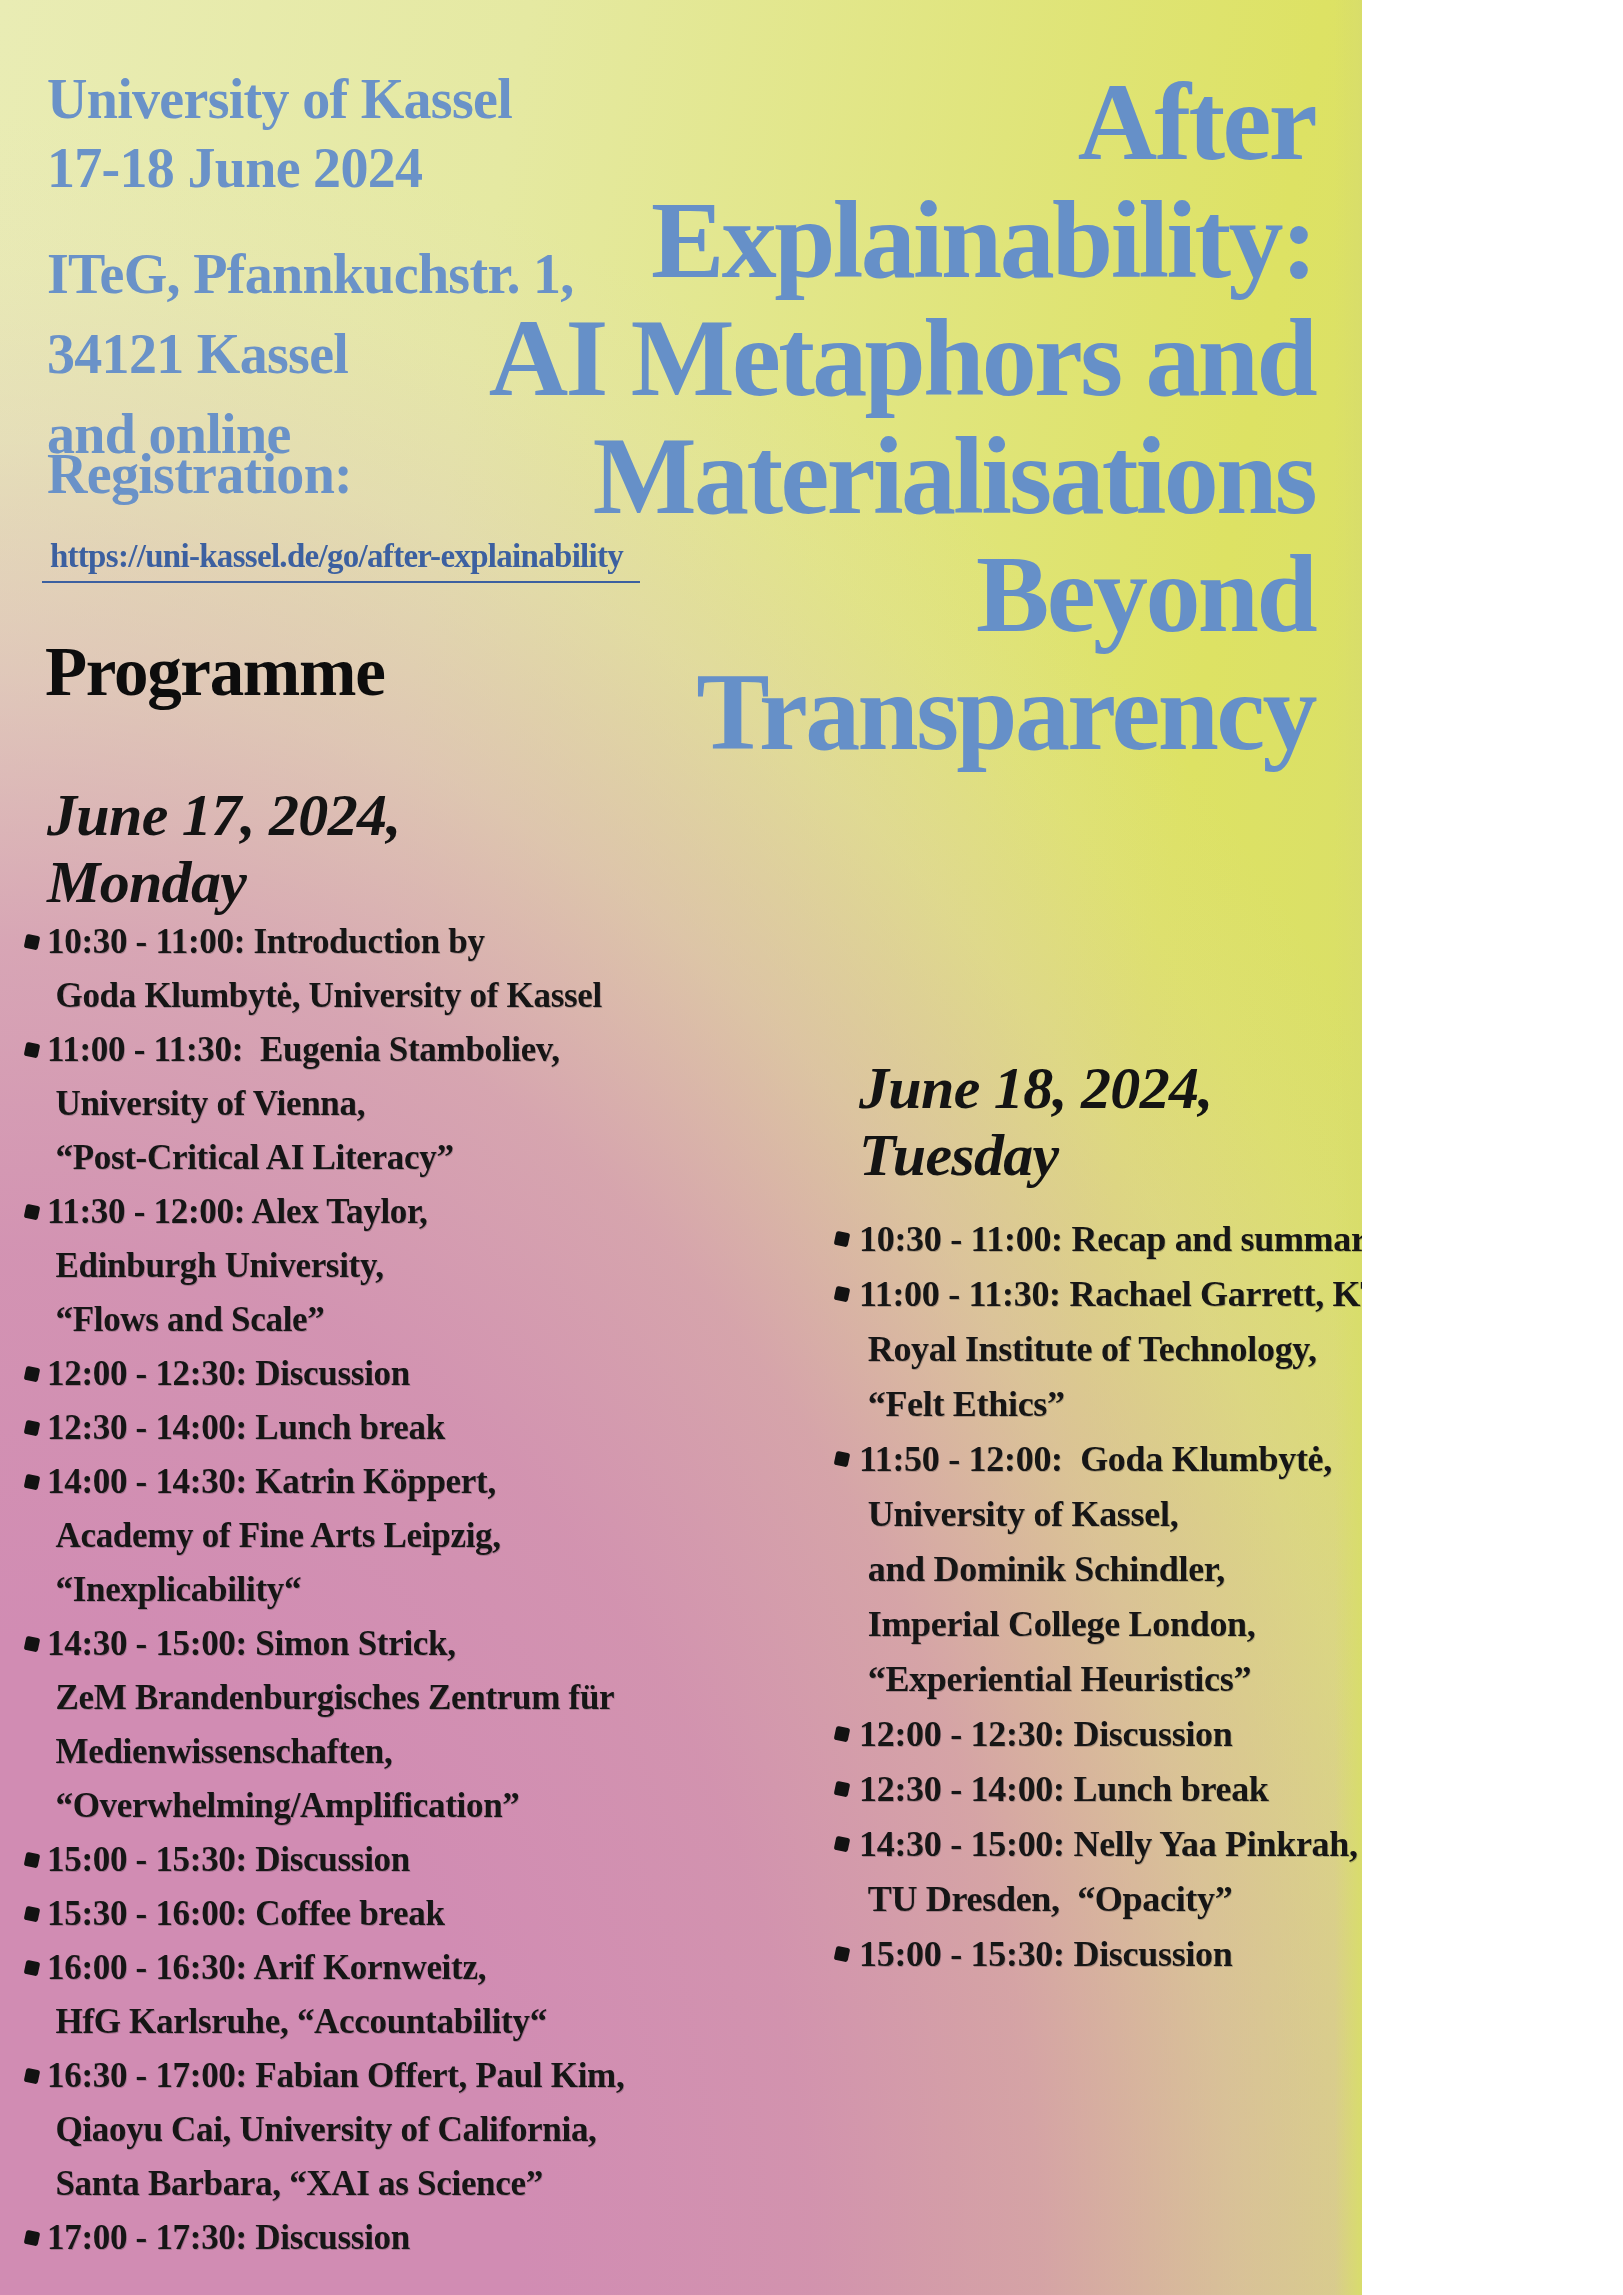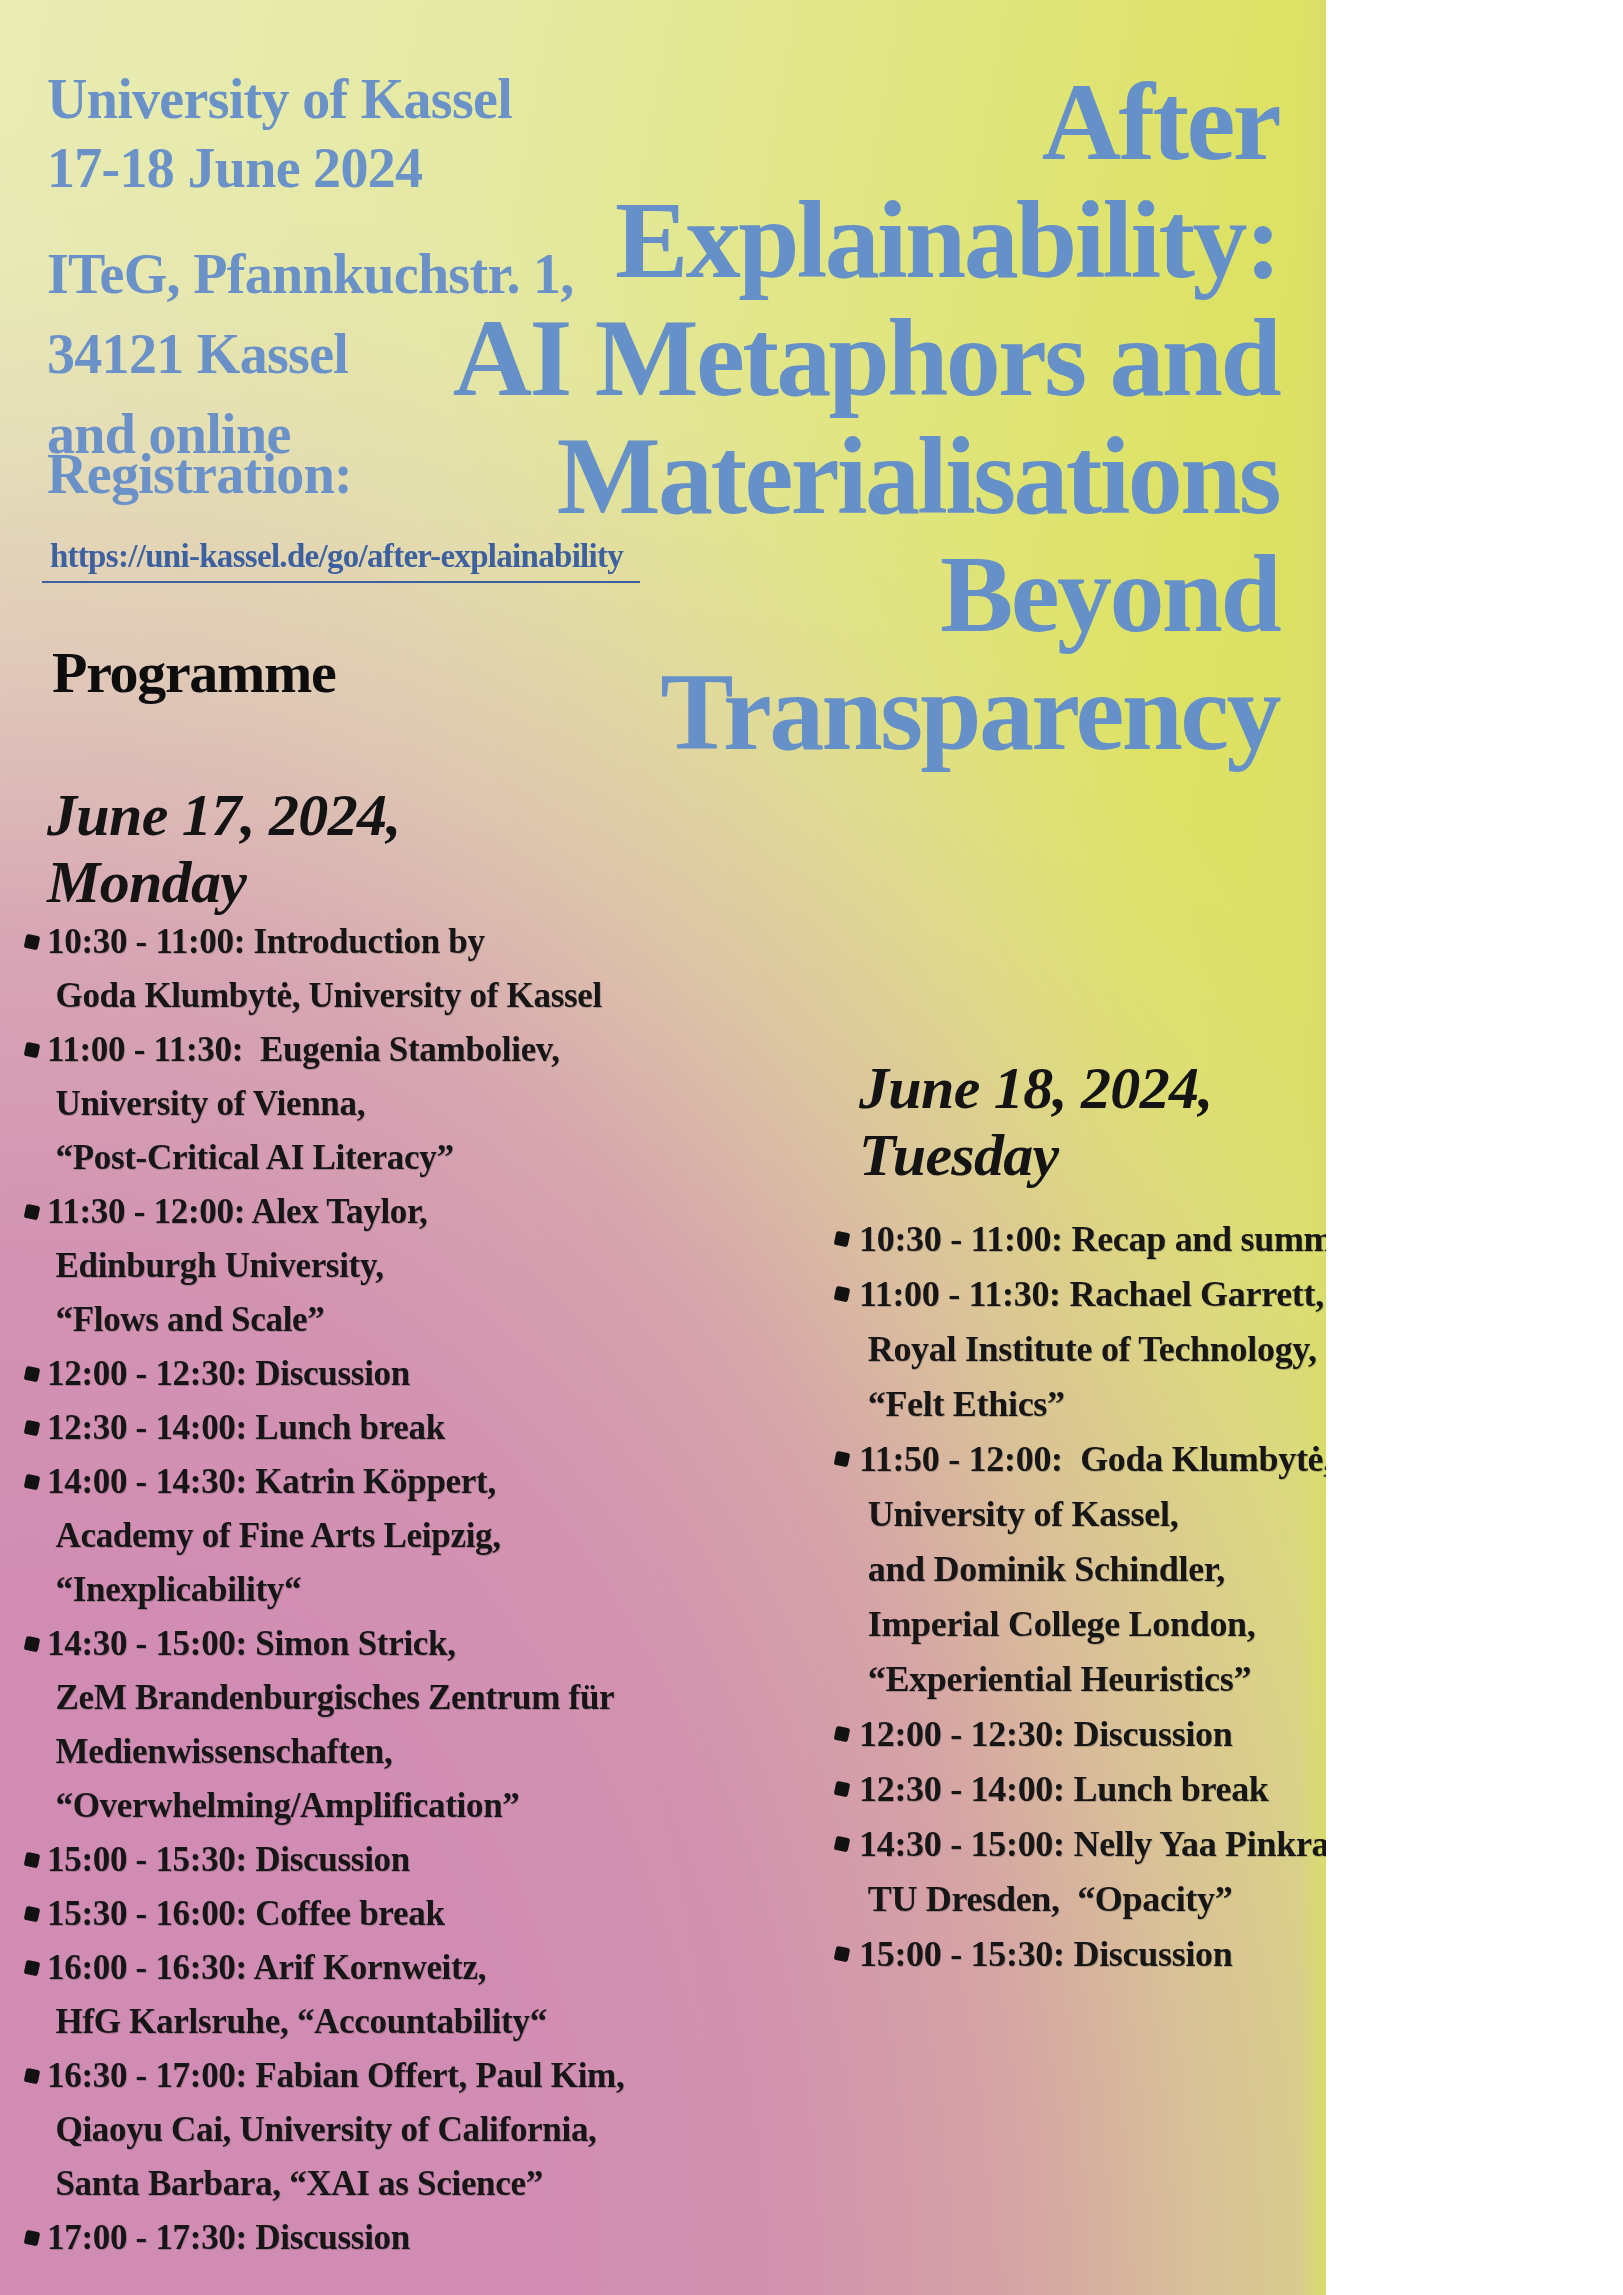--- a/index.html
+++ b/index.html
@@ -21,20 +21,21 @@
       radial-gradient(ellipse 120% 95% at 2% 100%,
         #d18cb3 0%,
         #d18cb3 30%,
         rgba(209,140,179,0.92) 48%,
         rgba(211,146,183,0.78) 62%,
         rgba(216,166,195,0.52) 74%,
         rgba(222,188,204,0.28) 85%,
         rgba(228,205,205,0.10) 93%,
         rgba(230,214,195,0) 100%),
       linear-gradient(100deg, #e9ecb4 0%, #e5e9a2 30%, #dde264 75%, #d7dd6a 100%);
+    padding-left: 36px;
   }
 
   
   .blue-head {
     position: absolute;
     left: 47px;
     color: #6a92c8;
     font-weight: 700;
     font-size: 56px;
     line-height: 69px;
@@ -71,25 +72,25 @@
     font-weight: 700;
     font-size: 110px;
     line-height: 118px;
     letter-spacing: -2.6px;
   }
   .title .t-line { display: block; }
 
   
   .prog-heading {
     position: absolute;
-    left: 52px;
+    left: 45px;
     top: 630px;
     color: #0d0d0d;
     font-weight: 700;
-    font-size: 58px;
+    font-size: 69px;
     line-height: 85px;
     letter-spacing: -1.3px;
   }
   .day-heading {
     position: absolute;
     color: #141414;
     font-style: italic;
     font-weight: 700;
     font-size: 60px;
     line-height: 67px;

